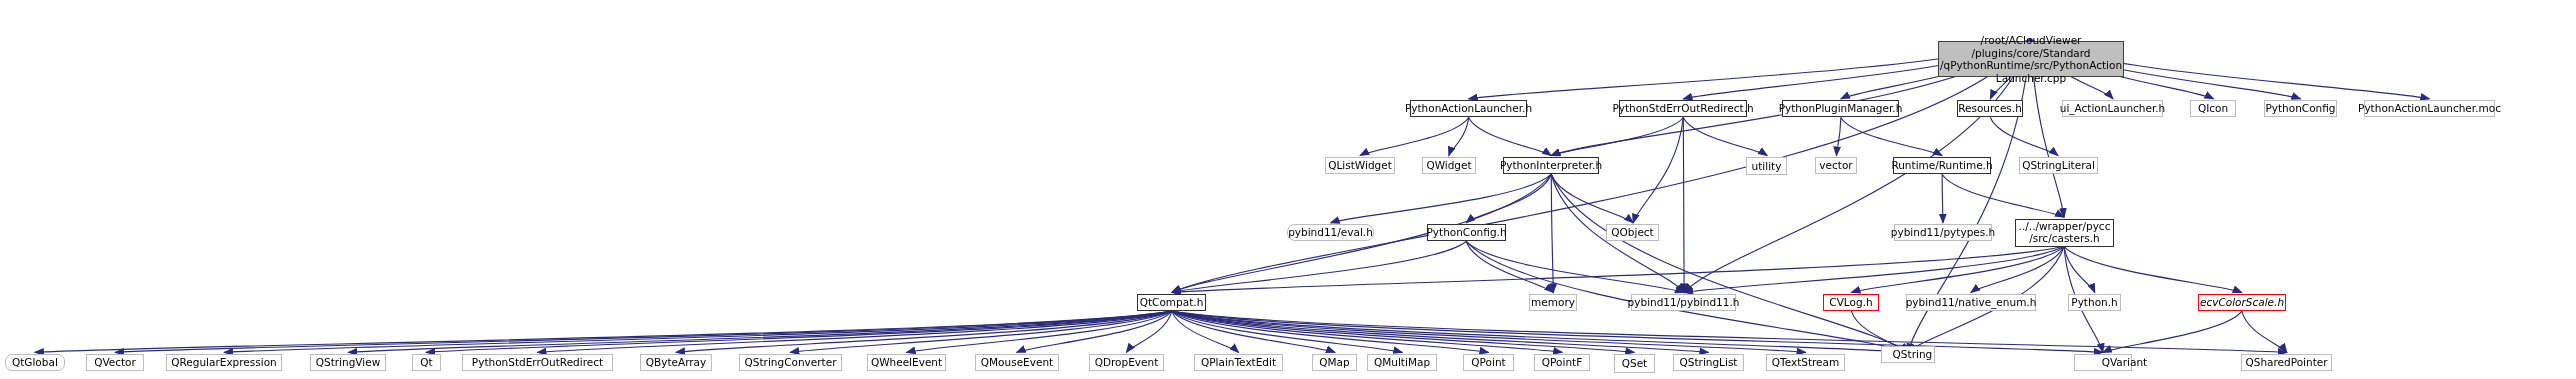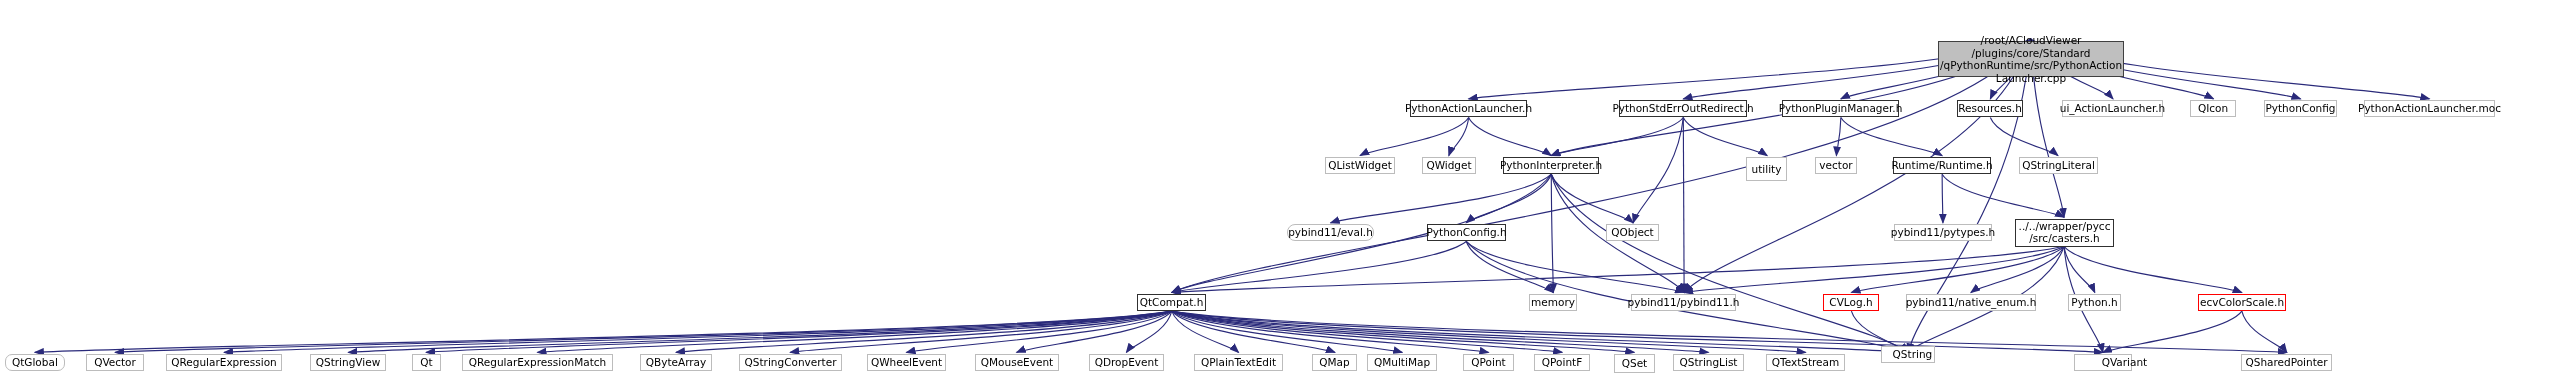--- a/index.html
+++ b/index.html
@@ -116,43 +116,43 @@
       <div class="node hdr" style="left: 1619px; top: 100px; width: 128px; height: 17px; border-color: rgb(48, 48, 48);">PythonStdErrOutRedirect.h</div>
       <div class="node hdr" style="left: 1782px; top: 100px; width: 117px; height: 17px; border-color: rgb(48, 48, 48); text-align: center;">PythonPluginManager.h</div>
       <div class="node hdr" style="left: 1957px; top: 100px; width: 66px; height: 17px; border-color: rgb(48, 48, 48);">Resources.h</div>
       <div class="node " style="left: 2062px; top: 100px; width: 101px; height: 17px; border-color: rgb(188, 188, 188);">ui_ActionLauncher.h</div>
       <div class="node " style="left: 2190px; top: 100px; width: 46px; height: 17px; border-color: rgb(188, 188, 188);">QIcon</div>
       <div class="node " style="left: 2264px; top: 100px; width: 73px; height: 17px; border-color: rgb(188, 188, 188);">PythonConfig</div>
       <div class="node " style="left: 2364px; top: 100px; width: 131px; height: 17px; border-color: rgb(188, 188, 188);">PythonActionLauncher.moc</div>
       <div class="node " style="left: 1325px; top: 157px; width: 70px; height: 17px; border-color: rgb(188, 188, 188);">QListWidget</div>
       <div class="node " style="left: 1422px; top: 157px; width: 54px; height: 17px; border-color: rgb(188, 188, 188); text-align: right;">QWidget</div>
       <div class="node hdr" style="left: 1503px; top: 157px; width: 96px; height: 17px; border-color: rgb(48, 48, 48);">PythonInterpreter.h</div>
-      <div class="node " style="left: 1746px; top: 157px; width: 41px; height: 24px; border-color: rgb(188, 188, 188);">utility</div>
+      <div class="node " style="left: 1746px; top: 157px; width: 41px; height: 18px; border-color: rgb(188, 188, 188);">utility</div>
       <div class="node " style="left: 1815px; top: 157px; width: 42px; height: 17px; border-color: rgb(188, 188, 188);">vector</div>
       <div class="node hdr" style="left: 1893px; top: 157px; width: 98px; height: 17px; border-color: rgb(48, 48, 48);">Runtime/Runtime.h</div>
       <div class="node " style="left: 2019px; top: 157px; width: 79px; height: 17px; border-color: rgb(188, 188, 188);">QStringLiteral</div>
       <div class="node " style="left: 1287px; top: 224px; width: 87px; height: 17px; border-color: rgb(188, 188, 188); border-radius: 8px;">pybind11/eval.h</div>
       <div class="node hdr" style="left: 1427px; top: 224px; width: 79px; height: 17px; border-color: rgb(48, 48, 48);">PythonConfig.h</div>
       <div class="node " style="left: 1606px; top: 224px; width: 53px; height: 17px; border-color: rgb(188, 188, 188);">QObject</div>
       <div class="node " style="left: 1894px; top: 224px; width: 98px; height: 17px; border-color: rgb(188, 188, 188);">pybind11/pytypes.h</div>
       <div class="node hdr multi" style="left: 2015px; top: 219px; width: 99px; height: 27.5px; border-color: rgb(48, 48, 48);">../../wrapper/pycc
 /src/casters.h</div>
       <div class="node hdr" style="left: 1137px; top: 294px; width: 69px; height: 17px; border-color: rgb(48, 48, 48);">QtCompat.h</div>
       <div class="node " style="left: 1529px; top: 294px; width: 48px; height: 17px; border-color: rgb(188, 188, 188);">memory</div>
       <div class="node " style="left: 1631px; top: 294px; width: 105px; height: 17px; border-color: rgb(188, 188, 188);">pybind11/pybind11.h</div>
       <div class="node warn" style="left: 1823px; top: 294px; width: 56px; height: 17px; border-color: rgb(255, 0, 0);">CVLog.h</div>
       <div class="node " style="left: 1906px; top: 294px; width: 130px; height: 17px; border-color: rgb(188, 188, 188);">pybind11/native_enum.h</div>
       <div class="node " style="left: 2068px; top: 294px; width: 53px; height: 17px; border-color: rgb(188, 188, 188);">Python.h</div>
-      <div class="node warn" style="left: 2198px; top: 294px; width: 88px; height: 17px; border-color: rgb(255, 0, 0);">ecvColorScale.h</div>
+      <div class="node warn" style="left: 2198px; top: 294px; width: 88px; height: 17px; border-color: rgb(255, 0, 0); font-style: italic;">ecvColorScale.h</div>
       <div class="node " style="left: 4.9px; top: 354px; width: 60px; height: 17px; border-color: rgb(188, 188, 188); border-radius: 7px;">QtGlobal</div>
       <div class="node " style="left: 86px; top: 354px; width: 58px; height: 17px; border-color: rgb(188, 188, 188);">QVector</div>
       <div class="node " style="left: 166px; top: 354px; width: 116px; height: 17px; border-color: rgb(188, 188, 188);">QRegularExpression</div>
       <div class="node " style="left: 310px; top: 354px; width: 76px; height: 17px; border-color: rgb(188, 188, 188);">QStringView</div>
       <div class="node " style="left: 412px; top: 354px; width: 29px; height: 17px; border-color: rgb(188, 188, 188);">Qt</div>
-      <div class="node " style="left: 462px; top: 354px; width: 151px; height: 17px; border-color: rgb(188, 188, 188);">QRegularExpressionMatch</div>
+      <div class="node " style="left: 462px; top: 354px; width: 151px; height: 17px; border-color: rgb(188, 188, 188);">PythonStdErrOutRedirect</div>
       <div class="node " style="left: 640px; top: 354px; width: 72px; height: 17px; border-color: rgb(188, 188, 188);">QByteArray</div>
       <div class="node " style="left: 739px; top: 354px; width: 103px; height: 17px; border-color: rgb(188, 188, 188);">QStringConverter</div>
       <div class="node " style="left: 867px; top: 354px; width: 79px; height: 17px; border-color: rgb(188, 188, 188);">QWheelEvent</div>
       <div class="node " style="left: 975px; top: 354px; width: 84px; height: 17px; border-color: rgb(188, 188, 188);">QMouseEvent</div>
       <div class="node " style="left: 1089px; top: 354px; width: 75px; height: 17px; border-color: rgb(188, 188, 188);">QDropEvent</div>
       <div class="node " style="left: 1194px; top: 354px; width: 89px; height: 17px; border-color: rgb(188, 188, 188);">QPlainTextEdit</div>
       <div class="node " style="left: 1312px; top: 354px; width: 45px; height: 17px; border-color: rgb(188, 188, 188);">QMap</div>
       <div class="node " style="left: 1367px; top: 354px; width: 70px; height: 17px; border-color: rgb(188, 188, 188);">QMultiMap</div>
       <div class="node " style="left: 1463px; top: 354px; width: 51px; height: 17px; border-color: rgb(188, 188, 188);">QPoint</div>
       <div class="node " style="left: 1534px; top: 354px; width: 56px; height: 17px; border-color: rgb(188, 188, 188);">QPointF</div>

